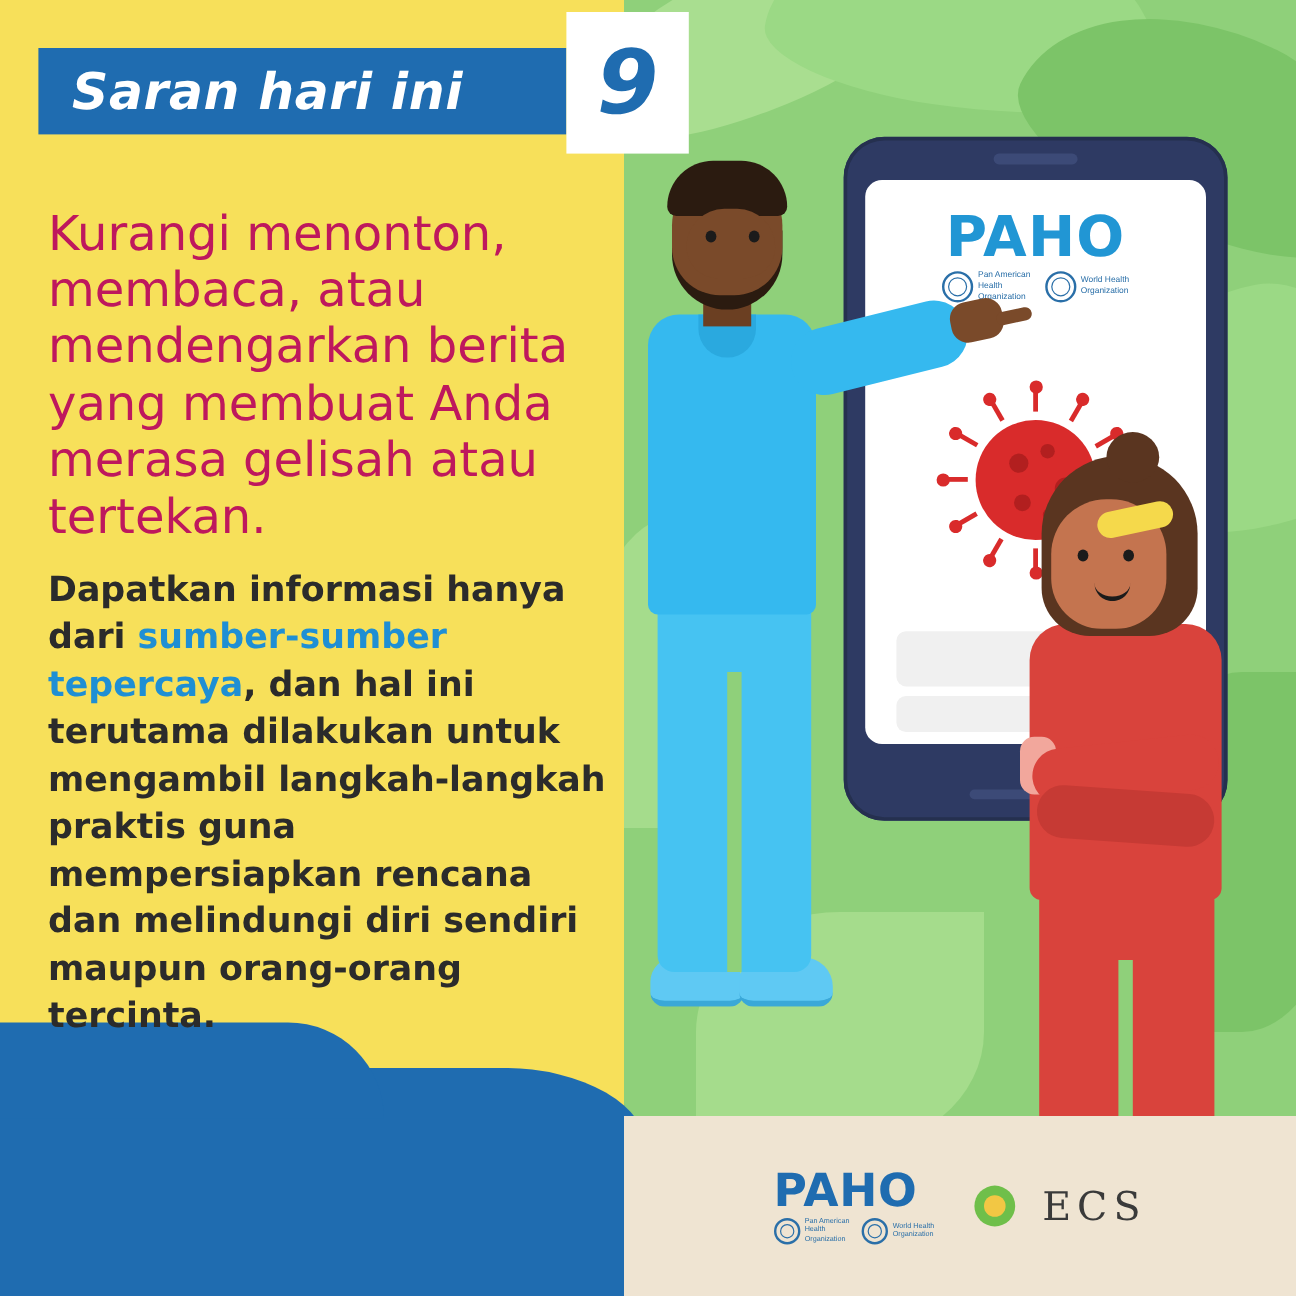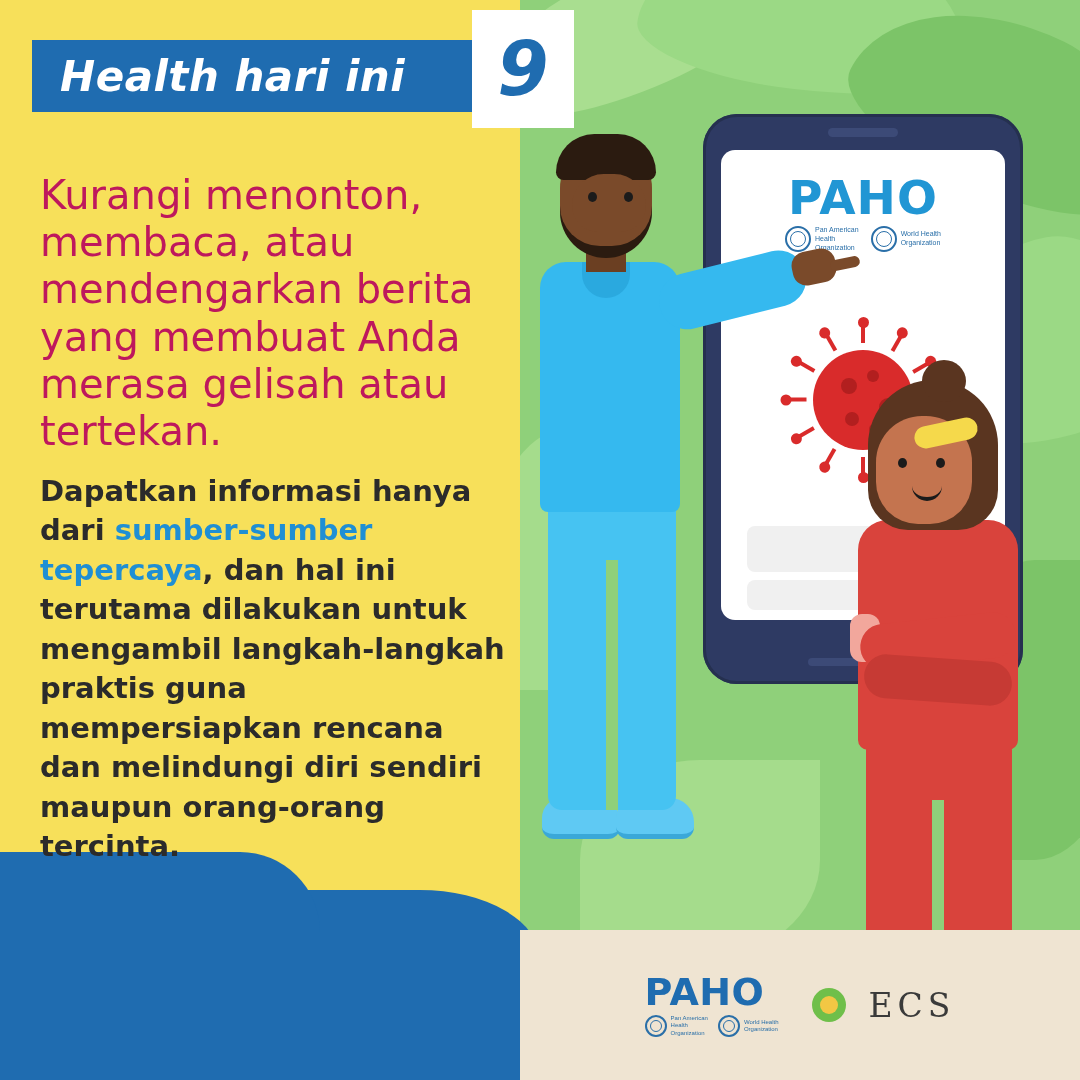--- a/index.html
+++ b/index.html
@@ -595,21 +595,21 @@
       <div class="w-band"></div>
       <div class="w-eye" style="left:78px;"></div>
       <div class="w-eye" style="left:116px;"></div>
       <div class="w-smile"></div>
     </div>
   </div>
 
   <div class="wave-blue"></div>
 
   <div class="ribbon">
-    <span class="ribbon-text">Health hari ini</span>
+    <span class="ribbon-text">Saran hari ini</span>
   </div>
   <div class="day-badge">
     <span class="day-number">9</span>
   </div>
 
   <div class="headline">Kurangi menonton, membaca, atau mendengarkan berita yang membuat Anda merasa gelisah atau tertekan.</div>
 
   <div class="body-copy">
     <span>Dapatkan informasi hanya dari </span><span class="hl-blue">sumber-sumber tepercaya</span><span>, dan hal ini terutama dilakukan untuk mengambil langkah-langkah praktis guna mempersiapkan rencana dan melindungi diri sendiri maupun orang-orang tercinta.</span>
   </div>

